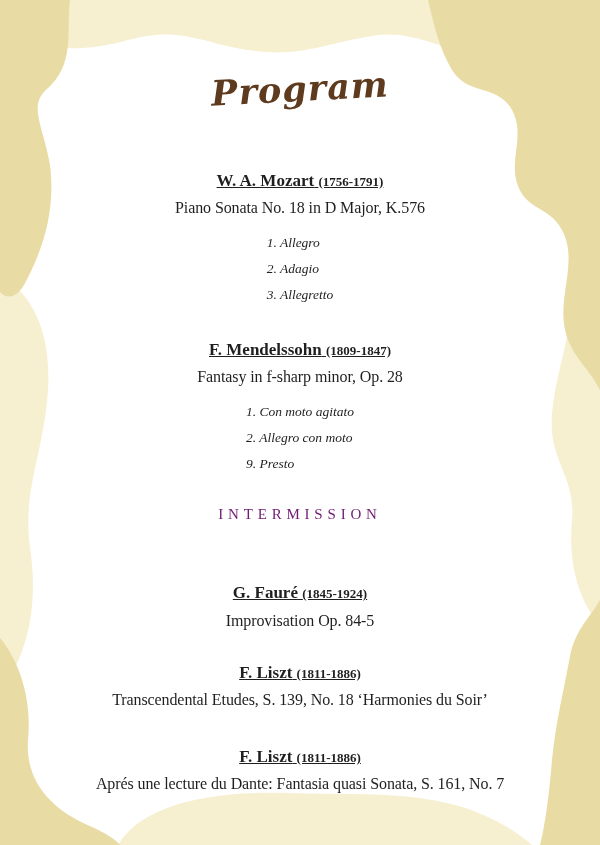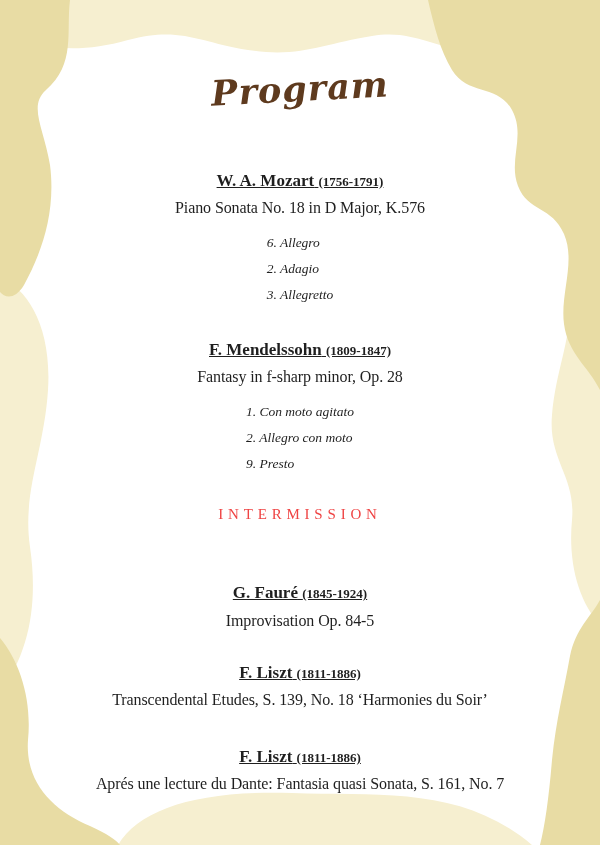--- a/index.html
+++ b/index.html
@@ -72,21 +72,21 @@
   .movement{
     font-style:italic;
     font-size:13.5px;
     line-height:26px;
   }
   .intermission{
     margin-top:28px;
     font-size:15px;
     letter-spacing:0.32em;
     line-height:1.2;
-    color:#ef4444;
+    color:#701a75;
   }
 </style>
 </head>
 <body>
 
 <div class="page">
 
   <svg class="blobs" viewBox="0 0 600 845" xmlns="http://www.w3.org/2000/svg" aria-hidden="true">
 
     <g fill="#f6efd0">
@@ -109,21 +109,21 @@
     <div class="program-title">Program</div>
 
     <div class="section sec-1">
       <div class="composer-line">
         <span>W. A. Mozart</span>
         <span class="dates">(1756-1791)</span>
       </div>
       <div class="work-line">Piano Sonata No. 18 in D Major, K.576</div>
       <div class="movements">
         <div class="movements-inner">
-          <div class="movement">6. Allegro</div>
+          <div class="movement">1. Allegro</div>
           <div class="movement">2. Adagio</div>
           <div class="movement">3. Allegretto</div>
         </div>
       </div>
     </div>
 
     <div class="section sec-2">
       <div class="composer-line">
         <span>F. Mendelssohn</span>
         <span class="dates">(1809-1847)</span>

